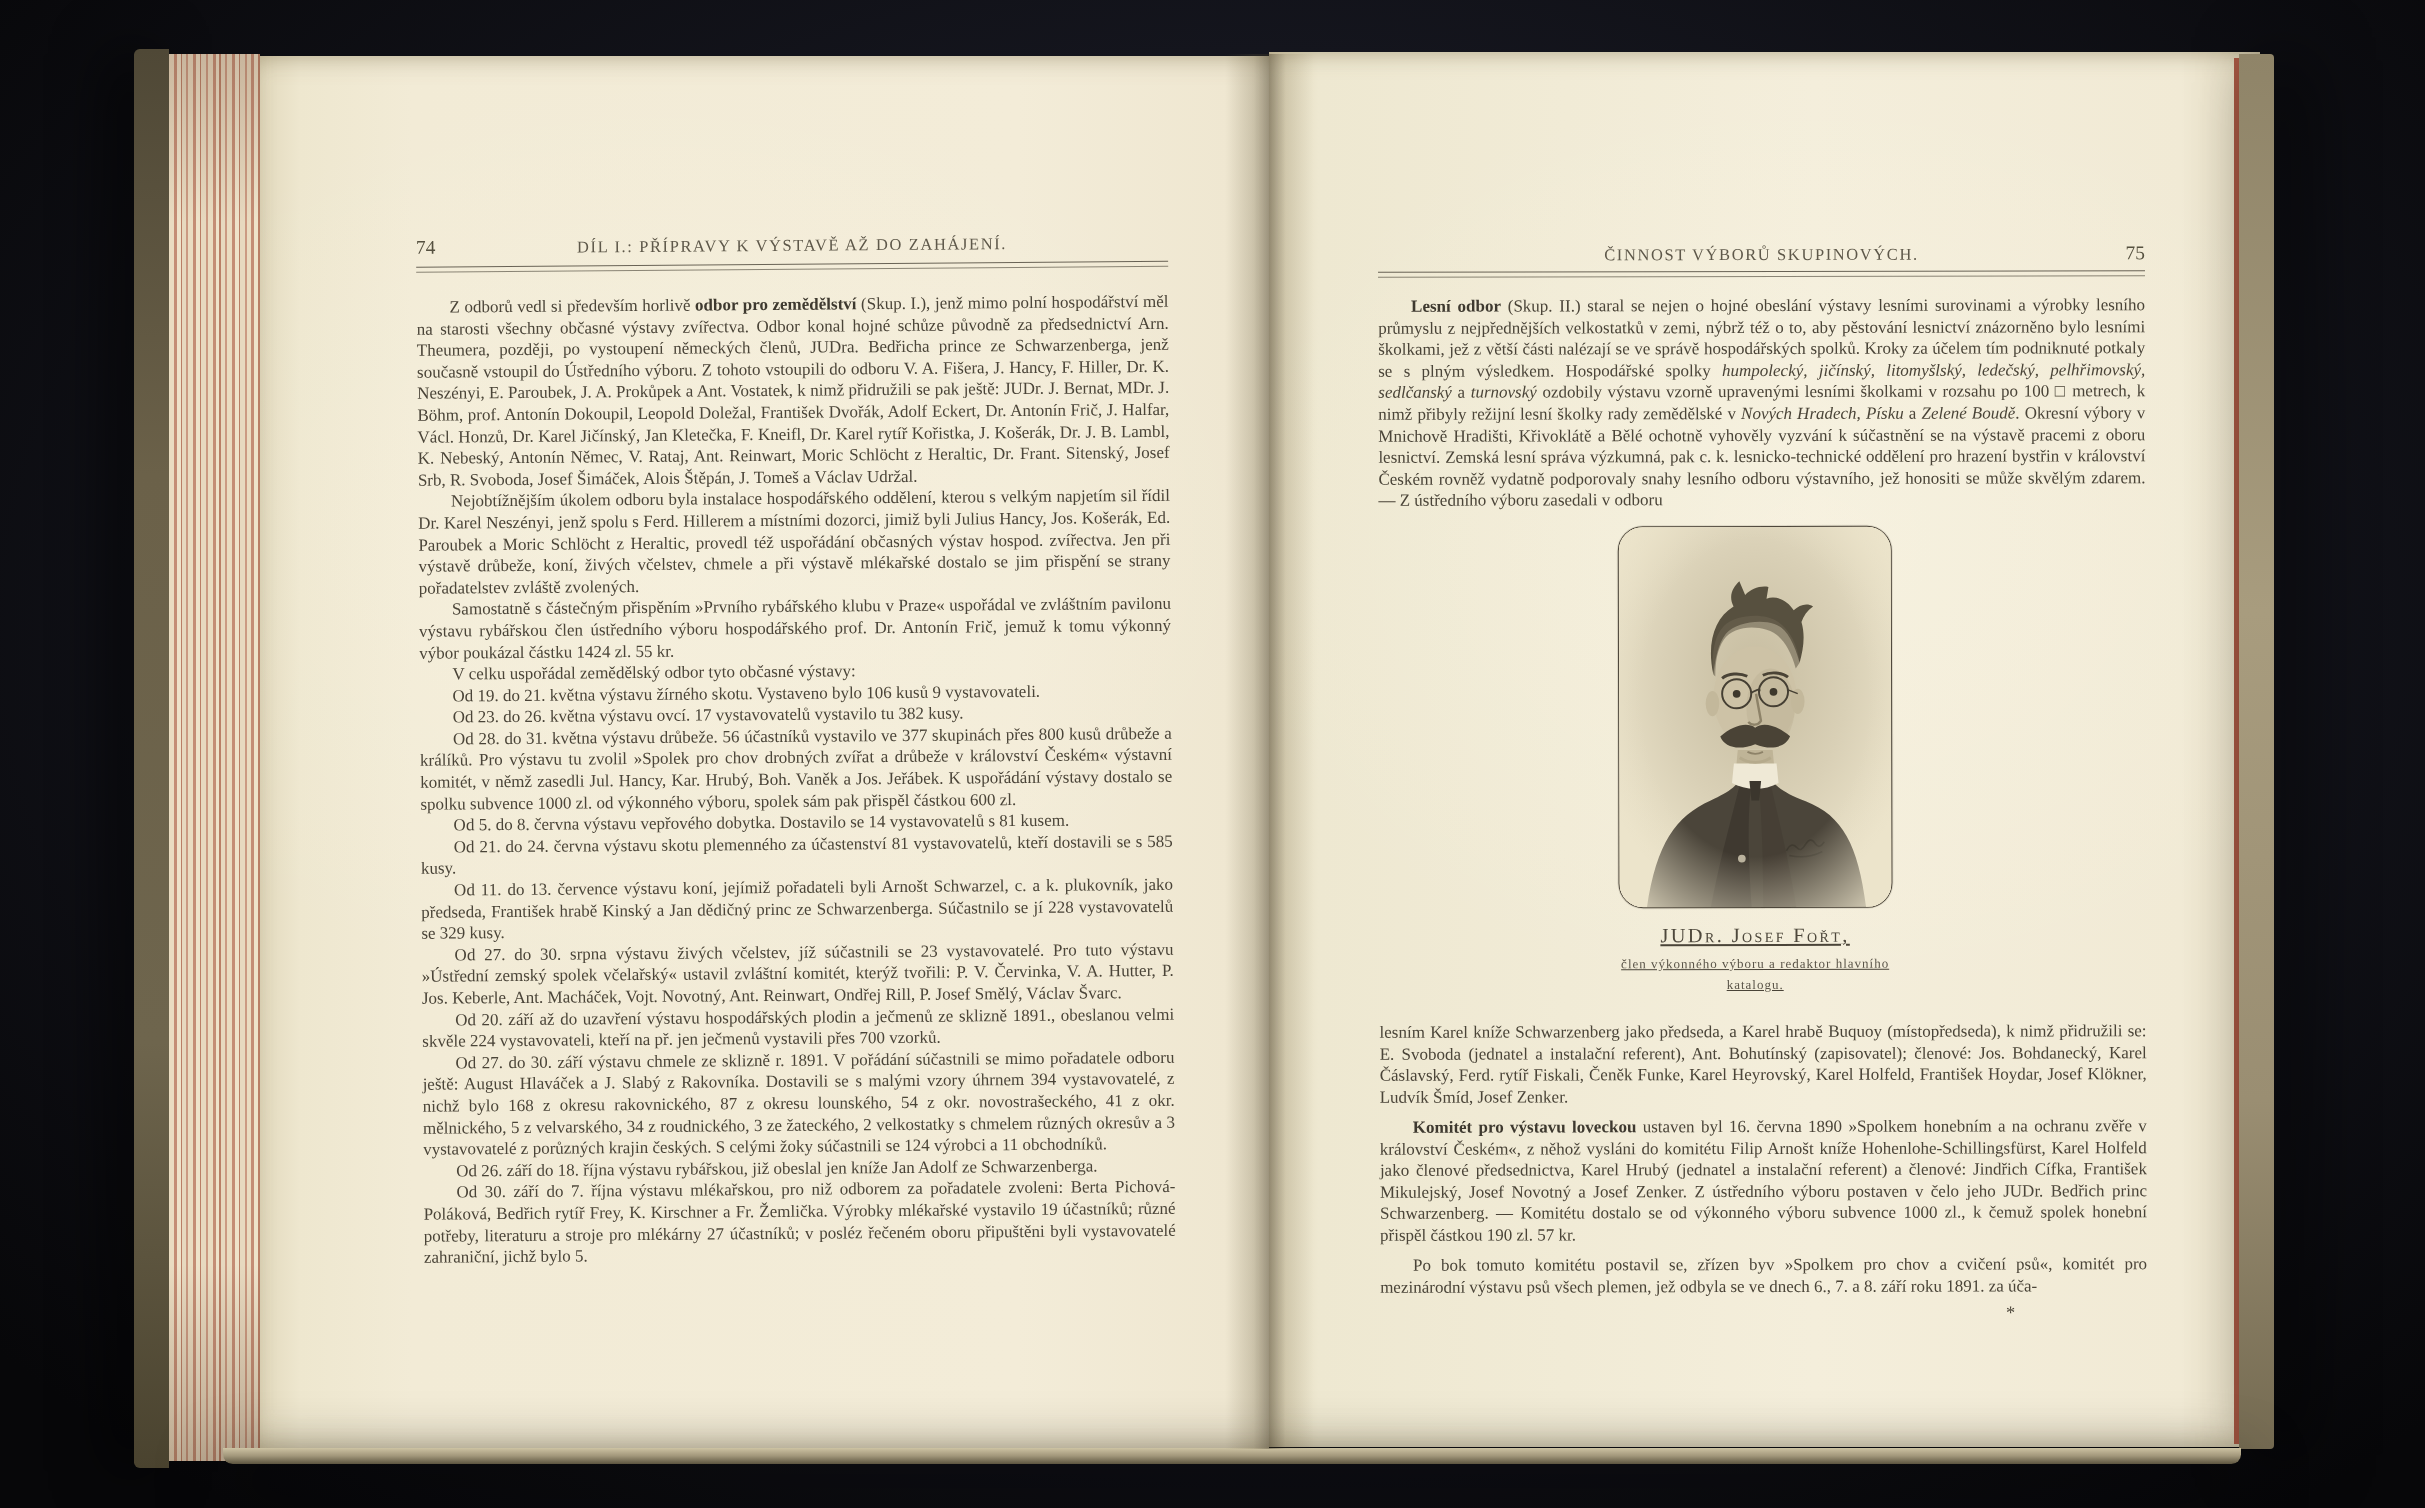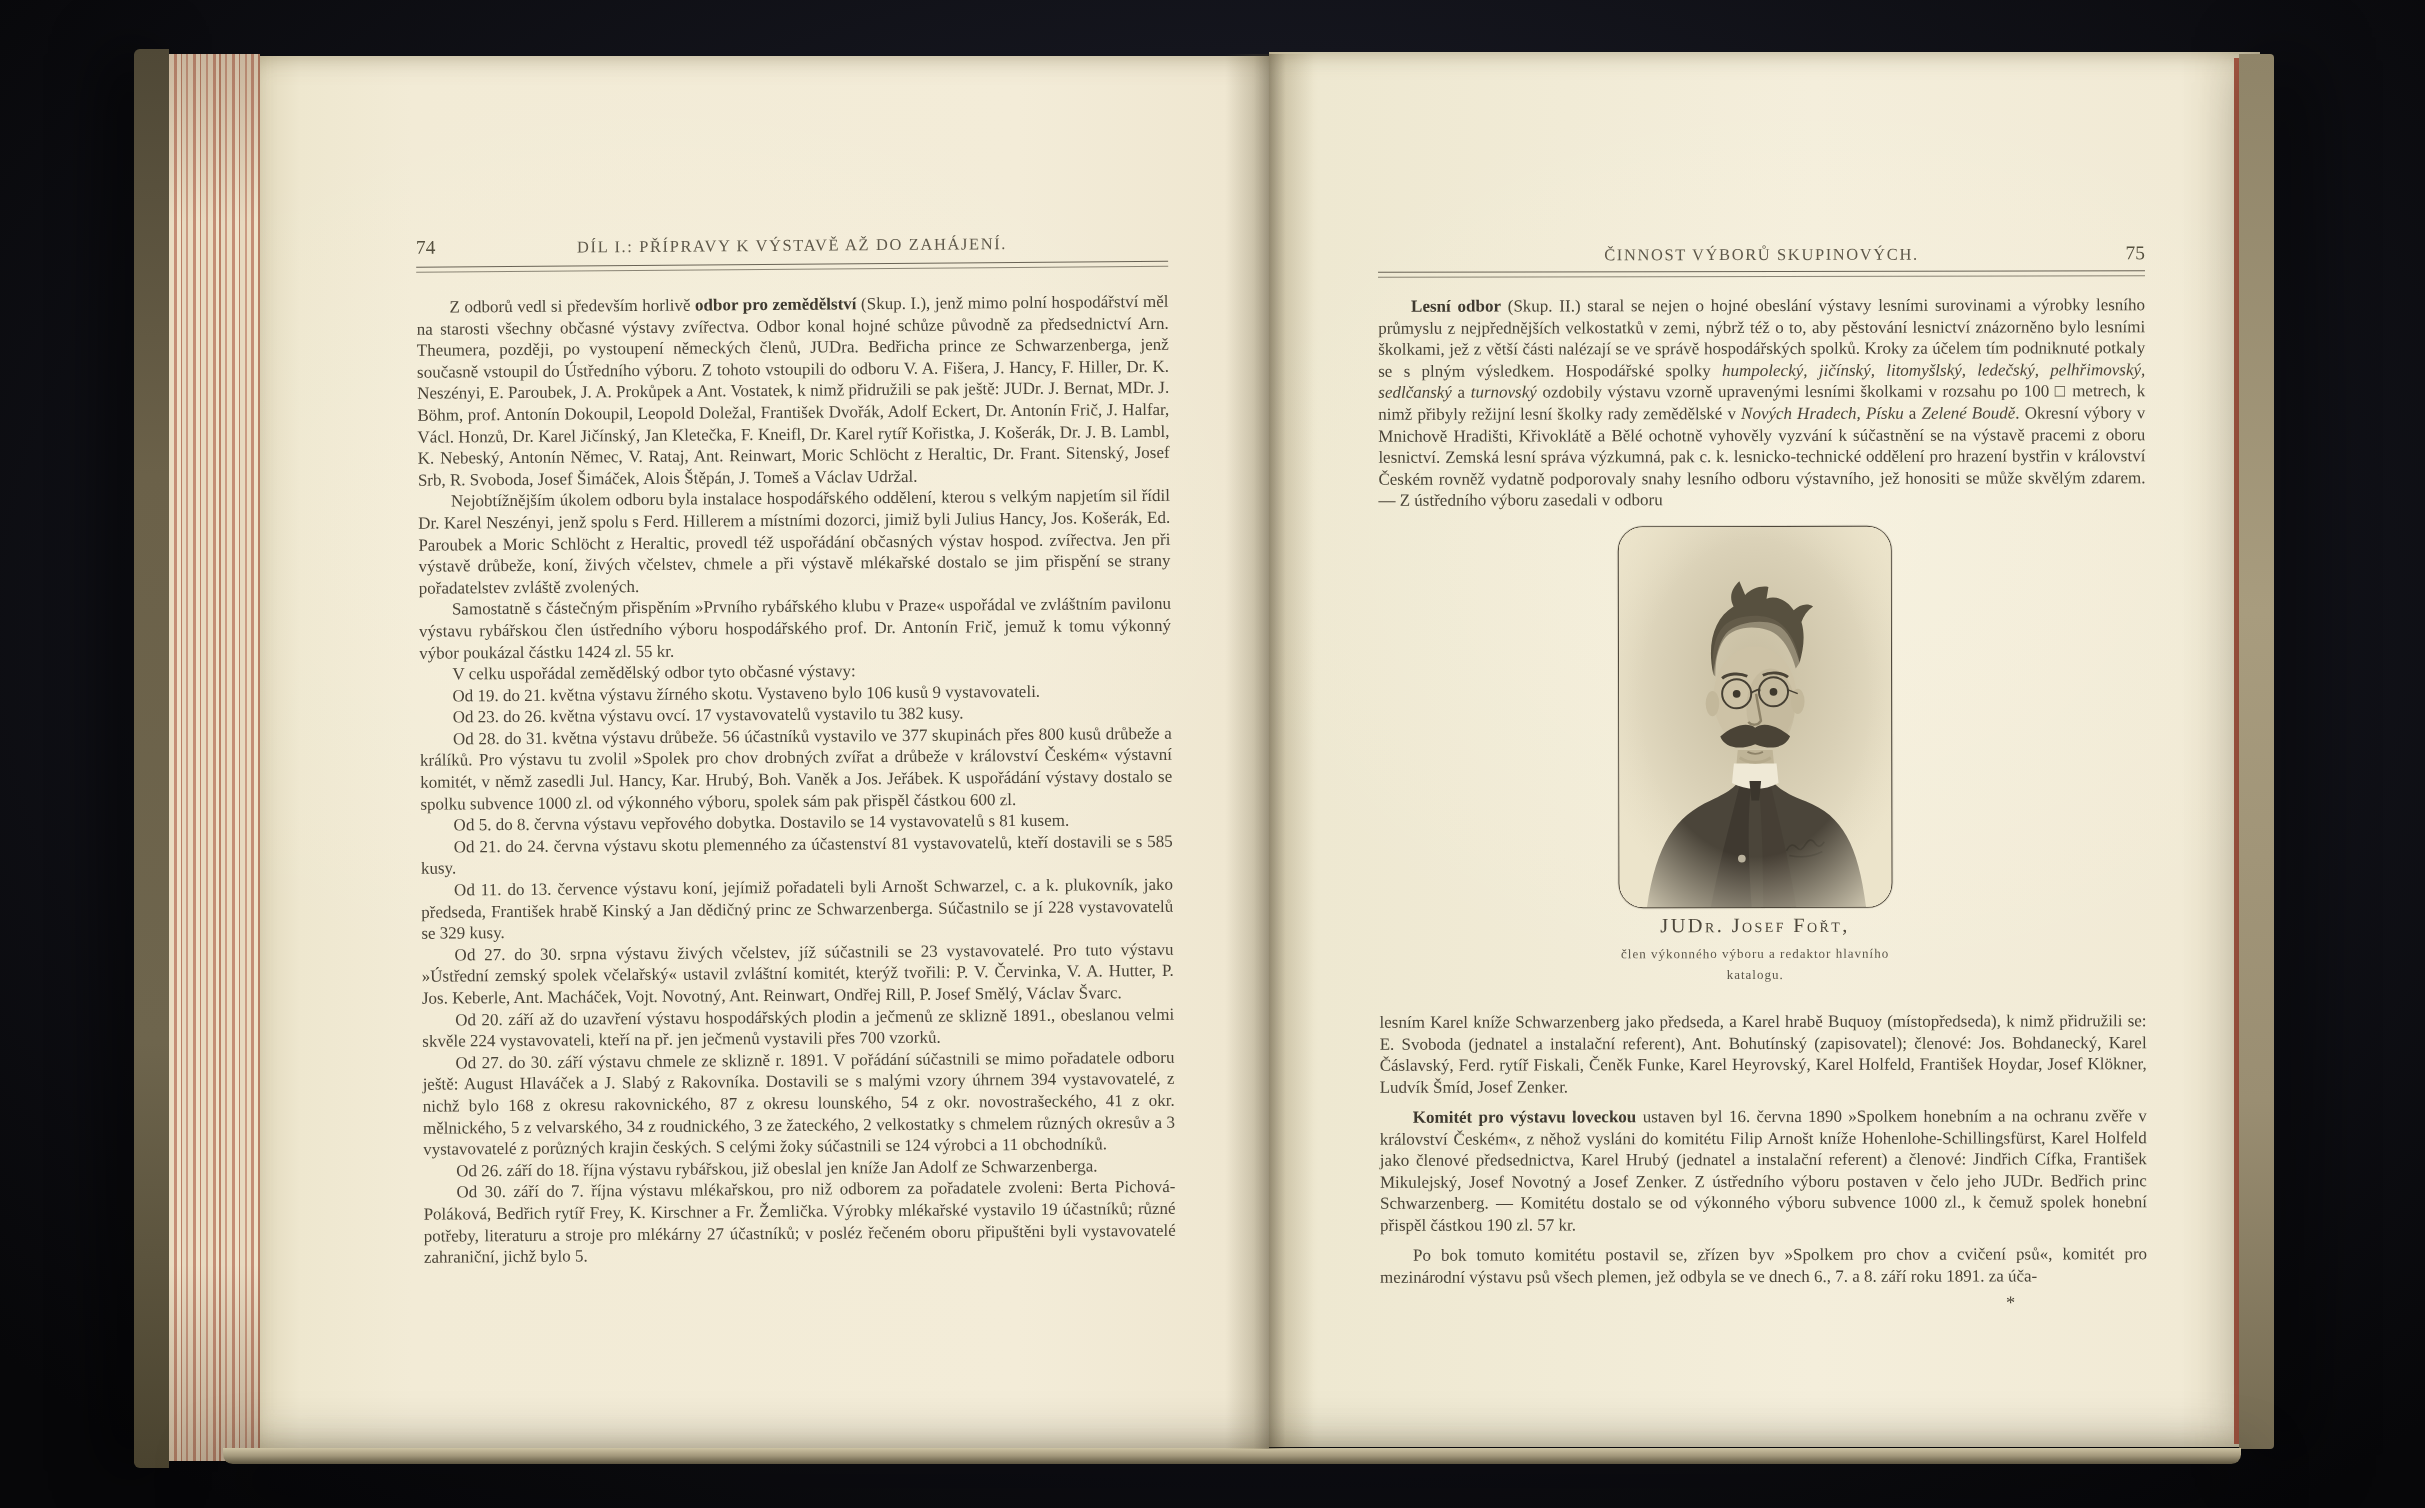--- a/index.html
+++ b/index.html
@@ -80,21 +80,21 @@
   .para.gap{margin-top:8.7px;}
   .b{font-weight:bold;color:#3e392f;}
   .i{font-style:italic;}
   
   figure.portrait{margin:15.5px auto 25px;width:291px;transform:translateX(-7.8px);text-align:center;}
   .photo-frame{
     width:272px;height:380px;margin:0 auto;border:1.9px solid #4e473b;border-radius:25px;
     background:#ece4cb;overflow:hidden;box-shadow:0 0 0 1px rgba(90,82,64,.15);
   }
   .photo-frame svg{display:block;width:100%;height:100%;}
-  figcaption{margin-top:7px;}
+  figcaption{margin-top:17px;text-decoration:underline;}
   .cap-name{font-variant:small-caps;font-size:20.4px;letter-spacing:2.4px;color:#4e483c;}
   .cap-role{font-size:13px;letter-spacing:1px;color:#5a5448;margin-top:5.8px;}
   .footnote-mark{text-align:right;padding-right:132px;font-size:18.4px;color:#4a4438;margin-top:5.8px;}
 </style>
 </head>
 <body>
 
 <div class="stage">
 
   <div class="cover-left"></div>

